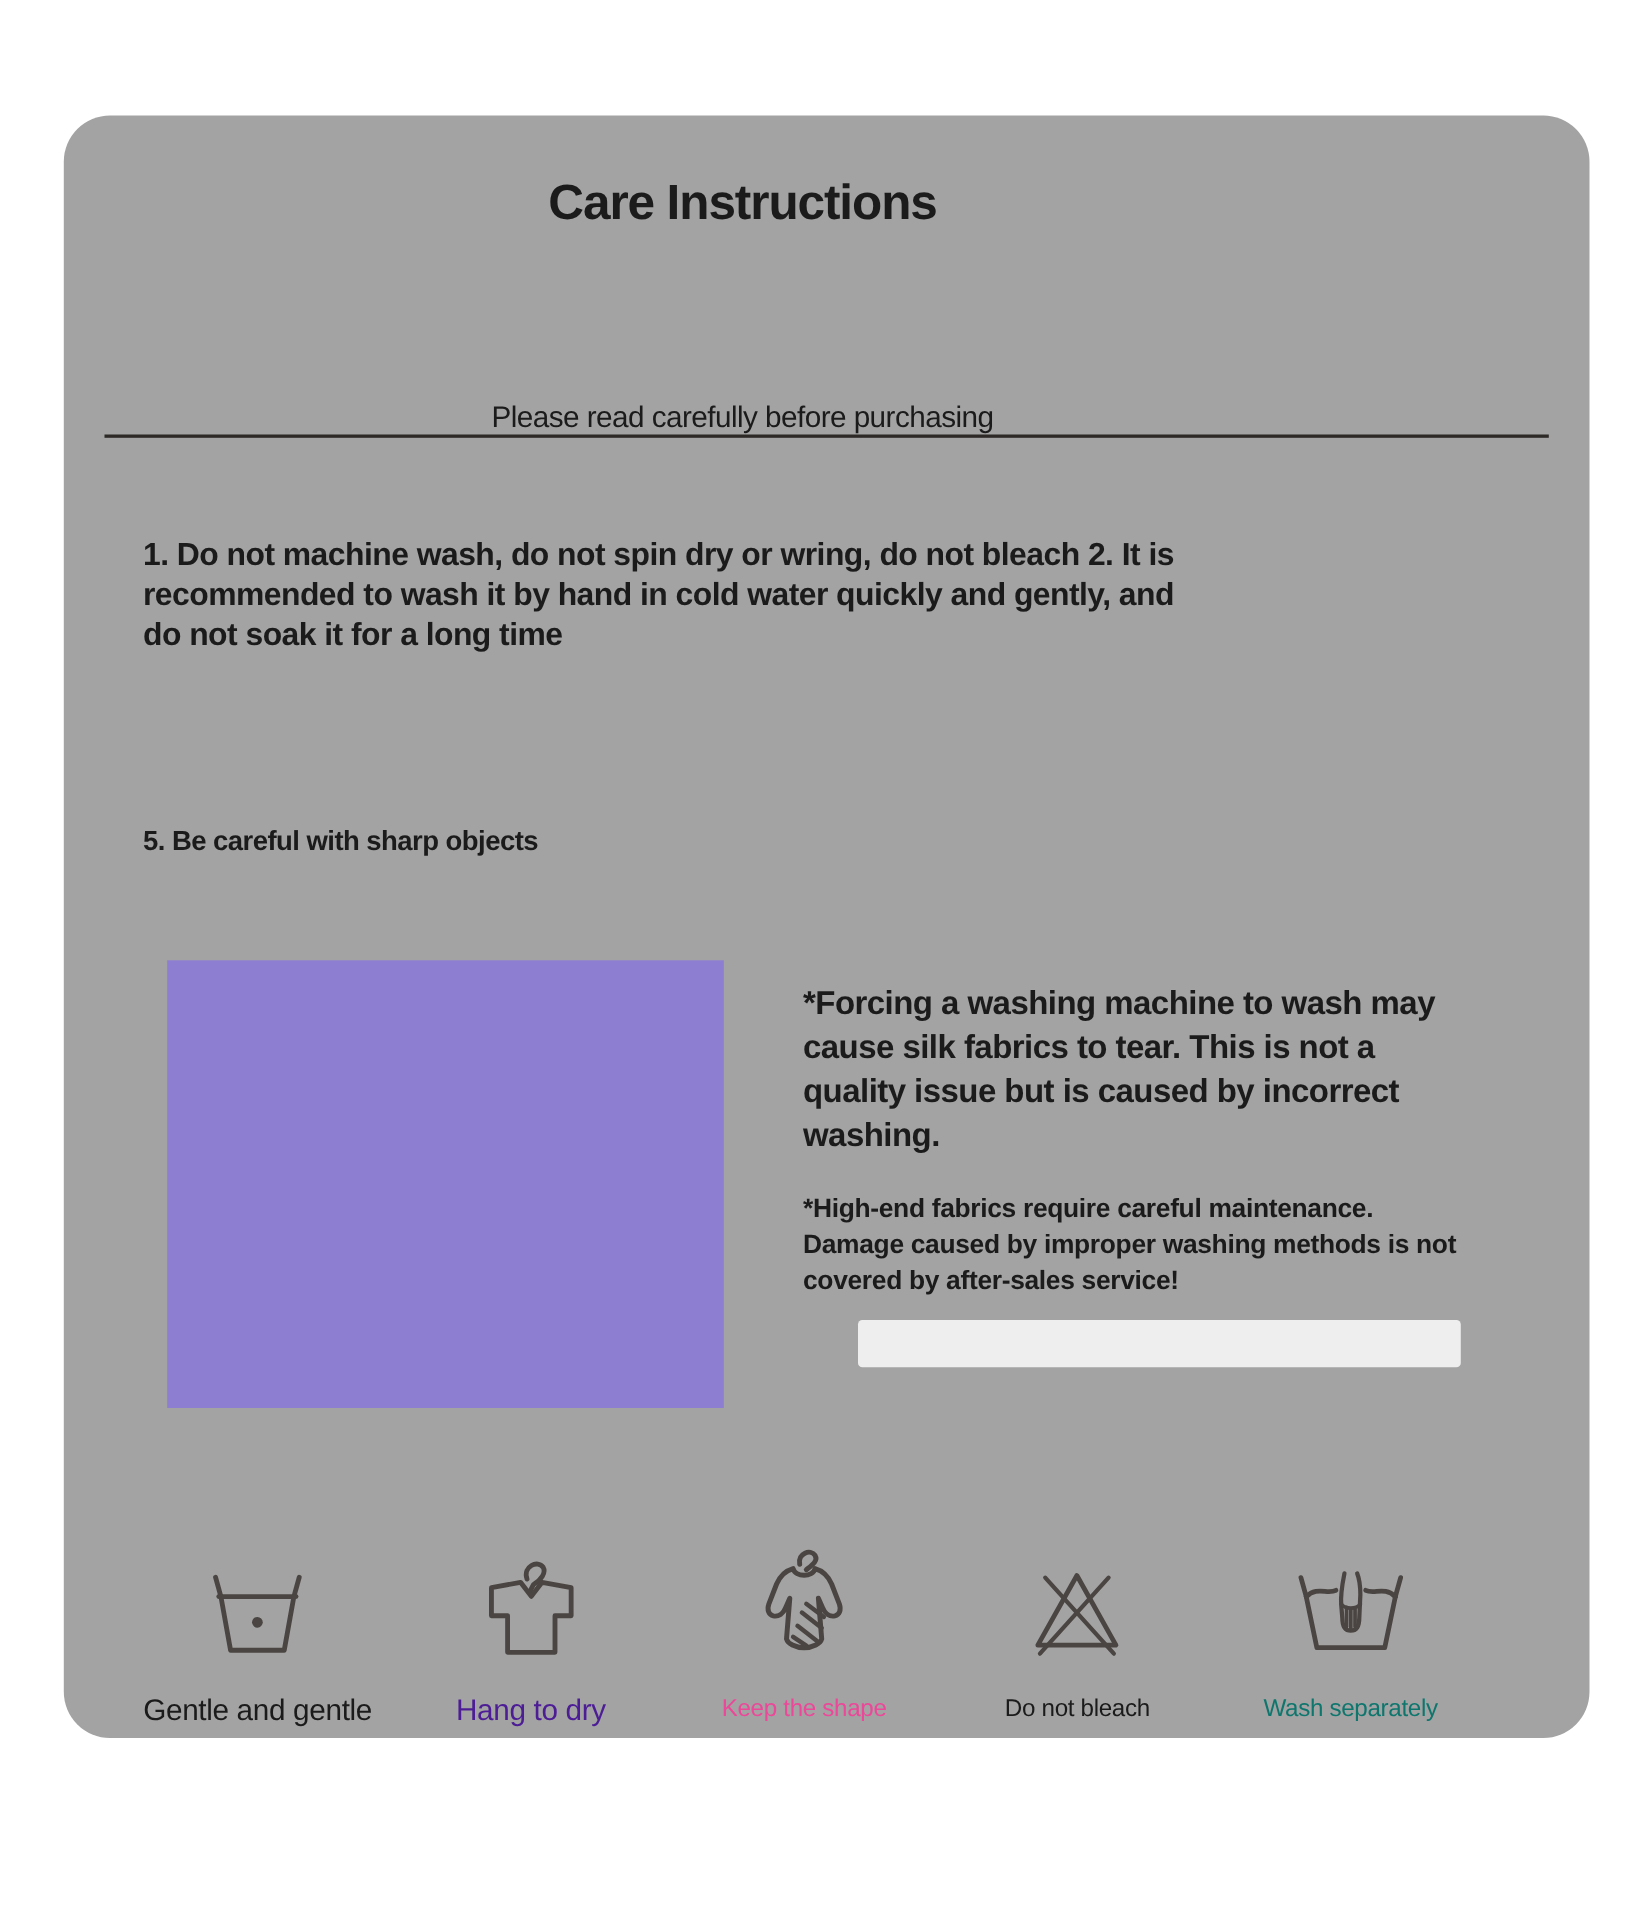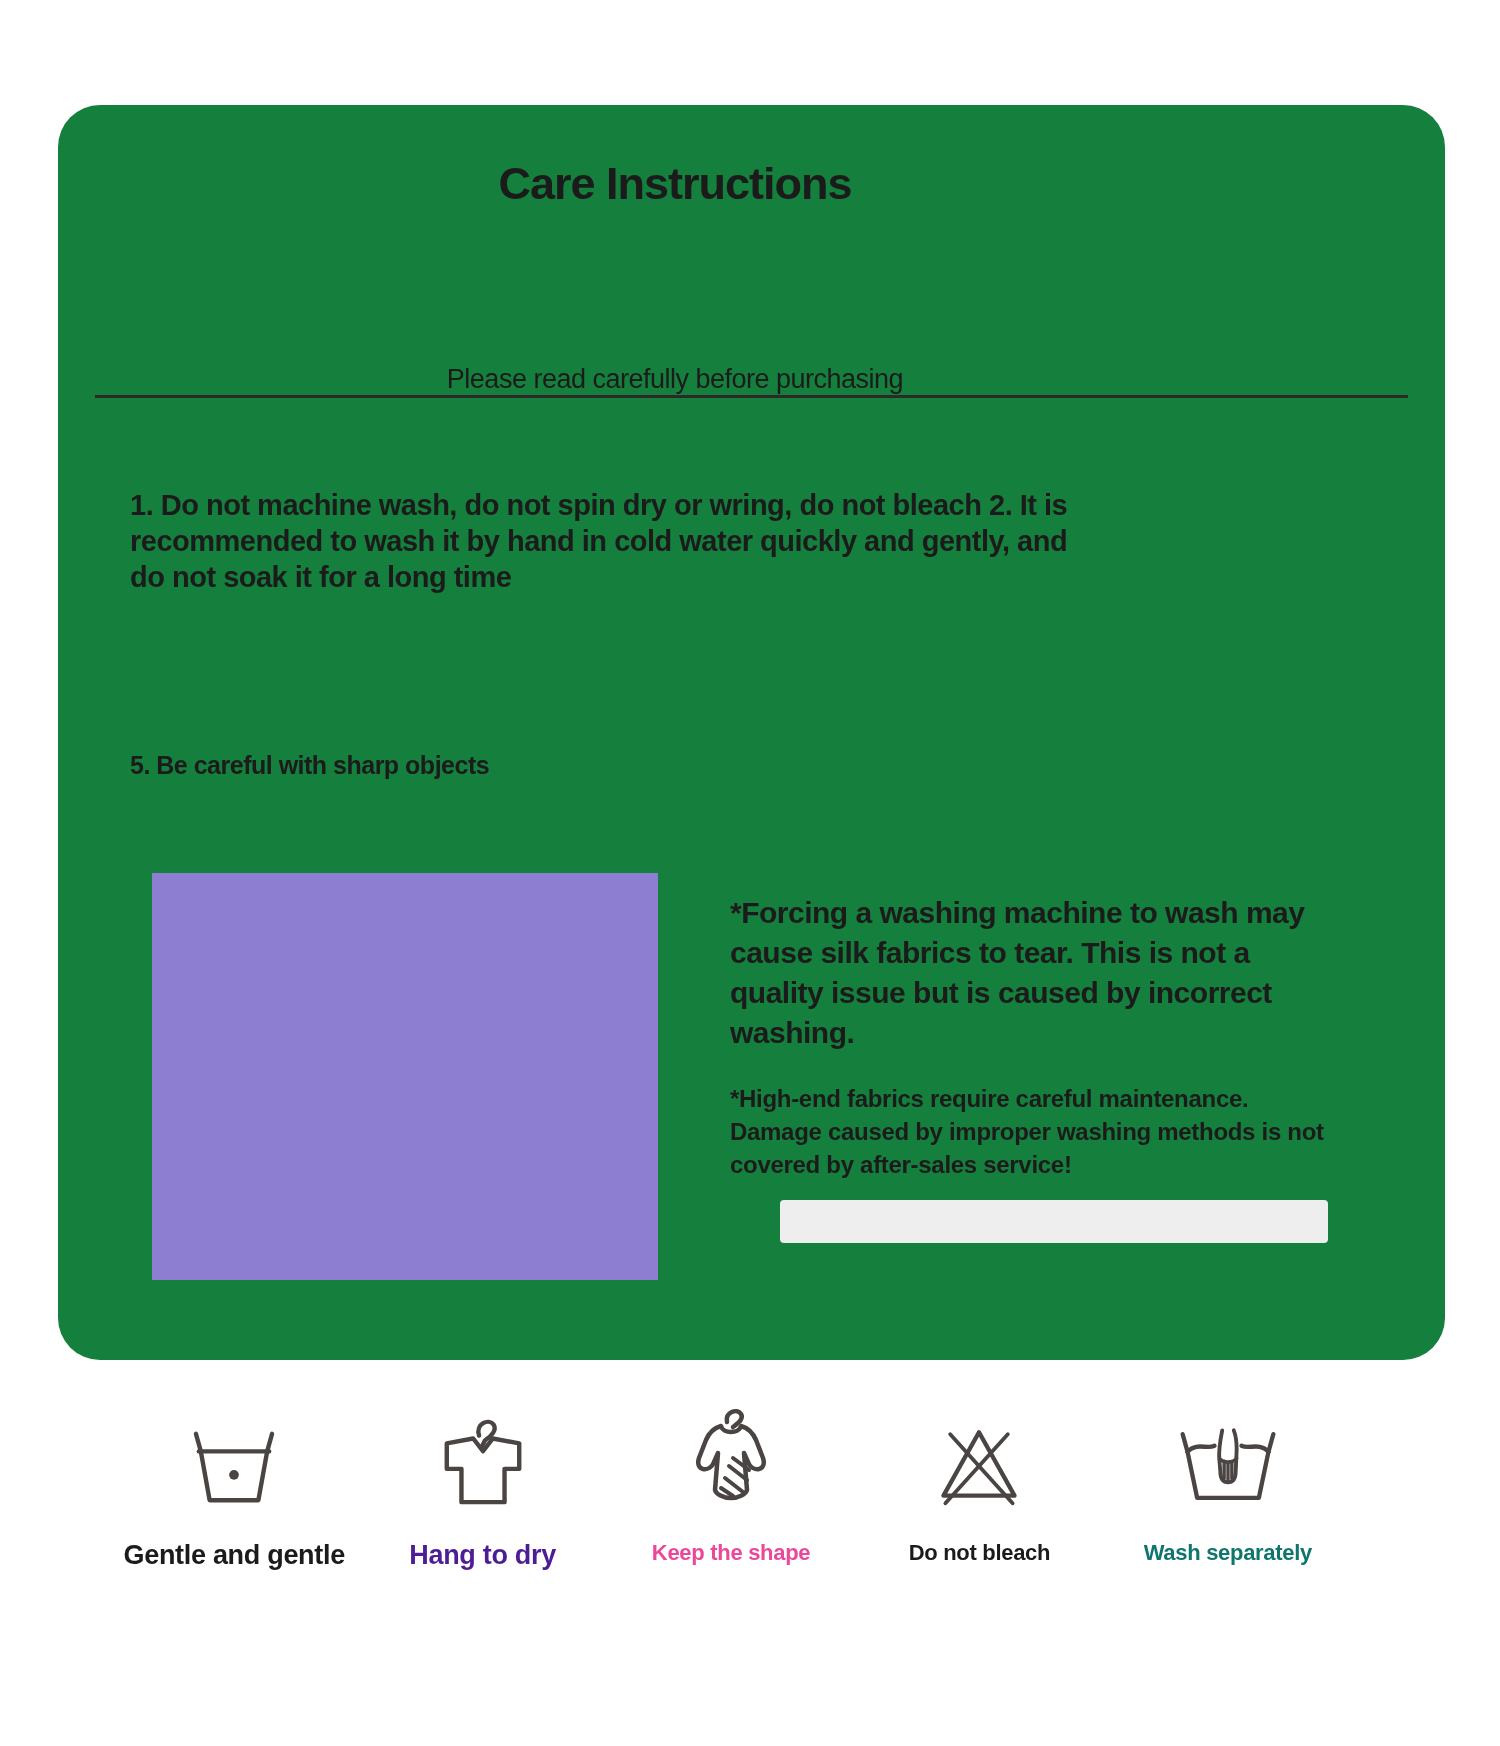--- a/index.html
+++ b/index.html
@@ -4,22 +4,22 @@
 <style>
   html,body{margin:0;padding:0;}
   body{
     width:1500px;height:1746px;position:relative;
     background:#ffffff;
     font-family:"Liberation Sans", sans-serif;
     color:#1b1b1b;
     overflow:hidden;
   }
   .panel{
-    position:absolute;left:58px;top:105px;width:1387px;height:1255px;
-    background:#15803d;border-radius:42px;
+    position:absolute;left:58px;top:105px;width:1387px;height:1475px;
+    background:#a3a3a3;border-radius:42px;
   }
   .content-center{position:absolute;left:37px;width:1160px;text-align:center;}
   .page-title{
     top:54px;font-size:45px;font-weight:bold;letter-spacing:-1px;line-height:1.1;
   }
   .divider{
     position:absolute;left:37px;right:37px;top:290px;height:3px;background:#2d2927;
   }
   .subtitle{
     top:259px;font-size:27px;font-weight:normal;letter-spacing:-0.5px;
@@ -73,21 +73,21 @@
   .icons-row{
     position:absolute;left:110px;top:1402px;width:1242px;
     display:flex;
   }
   .icon-col{flex:1;text-align:center;}
   .icon-box{
     height:106px;display:flex;align-items:flex-end;justify-content:center;
   }
   .icon-box svg{display:block;}
   .icon-label{
-    margin-top:32px;font-weight:bold;letter-spacing:-0.3px;
+    margin-top:32px;font-weight:normal;letter-spacing:-0.3px;
   }
   .icon-label.lg{font-size:27px;}
   .icon-label.sm{font-size:22px;}
   .care-svg{stroke:#4a4542;fill:none;stroke-width:4.5;stroke-linecap:round;stroke-linejoin:round;}
 </style>
 </head>
 <body>
 
 <div class="panel">
 

